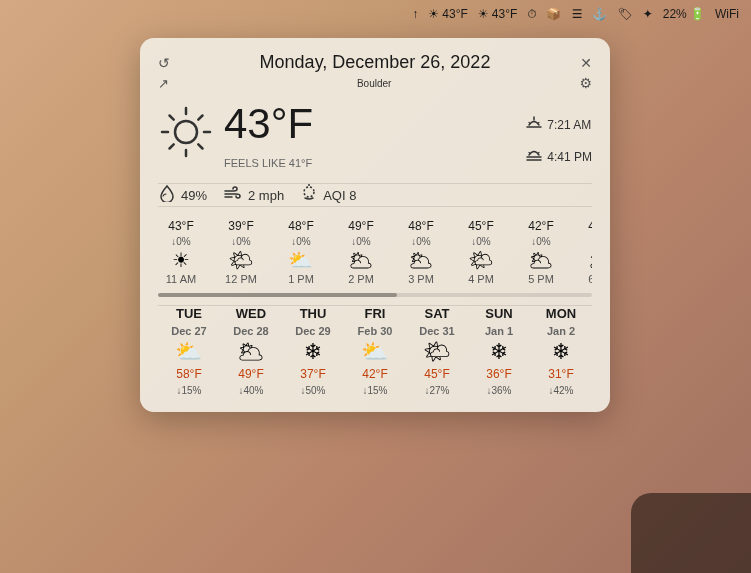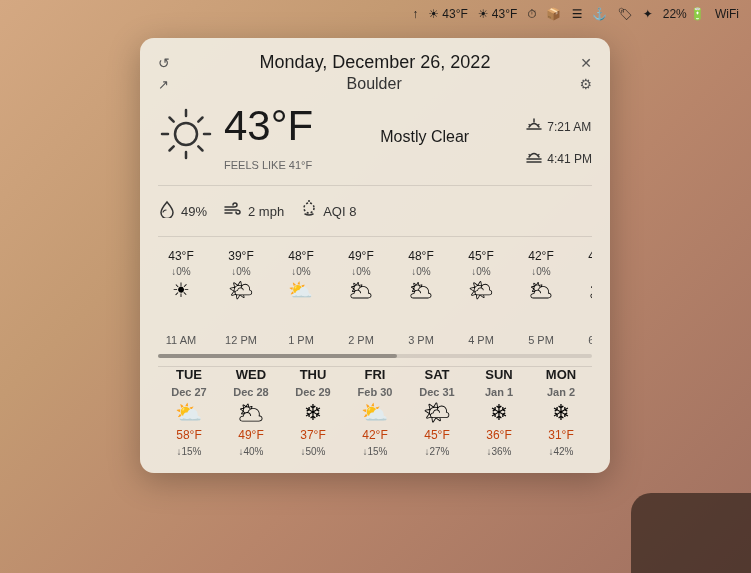--- a/index.html
+++ b/index.html
@@ -72,21 +72,21 @@
       justify-content: space-between;
       margin-bottom: 12px;
     }
     .location-nav {
       font-size: 13px;
       color: #555;
     }
     .location-name {
       flex: 1;
       text-align: center;
-      font-size: 16px;
+      font-size: 10px;
       font-weight: 400;
       color: #333;
     }
     .location-gear {
       font-size: 14px;
       color: #555;
     }
 
     
     .weather-main {
@@ -141,21 +141,21 @@
     }
     .sun-icon {
       font-size: 14px;
     }
 
     
     .weather-stats {
       display: flex;
       align-items: center;
       gap: 16px;
-      padding: 14px 0;
+      padding: 0 0;
       border-top: 1px solid rgba(0,0,0,0.1);
       border-bottom: 1px solid rgba(0,0,0,0.1);
       margin-bottom: 12px;
     }
     .stat-item {
       display: flex;
       align-items: center;
       gap: 5px;
       font-size: 13px;
       color: #333;
@@ -189,21 +189,20 @@
       font-size: 10px;
       color: #555;
     }
     .hourly-icon {
       font-size: 20px;
       line-height: 1;
     }
     .hourly-time {
       font-size: 11px;
       color: #555;
-      margin-top: 31px;
     }
 
     
     .scroll-bar-track {
       width: 100%;
       height: 4px;
       background: rgba(0,0,0,0.1);
       border-radius: 2px;
       margin: 8px 0;
     }
@@ -307,23 +306,20 @@
         <line x1="46" y1="28" x2="52" y2="28" stroke="#333" stroke-width="2.5" stroke-linecap="round"></line>
         <line x1="11.5" y1="11.5" x2="15.7" y2="15.7" stroke="#333" stroke-width="2.5" stroke-linecap="round"></line>
         <line x1="40.3" y1="40.3" x2="44.5" y2="44.5" stroke="#333" stroke-width="2.5" stroke-linecap="round"></line>
         <line x1="44.5" y1="11.5" x2="40.3" y2="15.7" stroke="#333" stroke-width="2.5" stroke-linecap="round"></line>
         <line x1="15.7" y1="40.3" x2="11.5" y2="44.5" stroke="#333" stroke-width="2.5" stroke-linecap="round"></line>
       </svg>
     </div>
     <div class="weather-temp-block">
       <span class="weather-temp">43°F</span>
       <span class="weather-feels">FEELS LIKE 41°F</span>
-    </div>
-    <div class="weather-desc">
-      <div class="weather-condition">Mostly Clear</div>
     </div>
     <div class="sun-times">
       <div class="sun-time-row">
         <span class="sun-icon">
           <svg width="16" height="16" viewBox="0 0 16 16">
             <path d="M8 4 Q8 1 8 1" stroke="#333" stroke-width="1.5" fill="none" stroke-linecap="round"></path>
             <path d="M3 9 Q5.5 5.5 8 5.5 Q10.5 5.5 13 9" stroke="#333" stroke-width="1.5" fill="none" stroke-linecap="round"></path>
             <line x1="1" y1="11" x2="15" y2="11" stroke="#333" stroke-width="1.5" stroke-linecap="round"></line>
             <line x1="3" y1="6.5" x2="4.5" y2="7.5" stroke="#333" stroke-width="1.2" stroke-linecap="round"></line>
             <line x1="13" y1="6.5" x2="11.5" y2="7.5" stroke="#333" stroke-width="1.2" stroke-linecap="round"></line>

